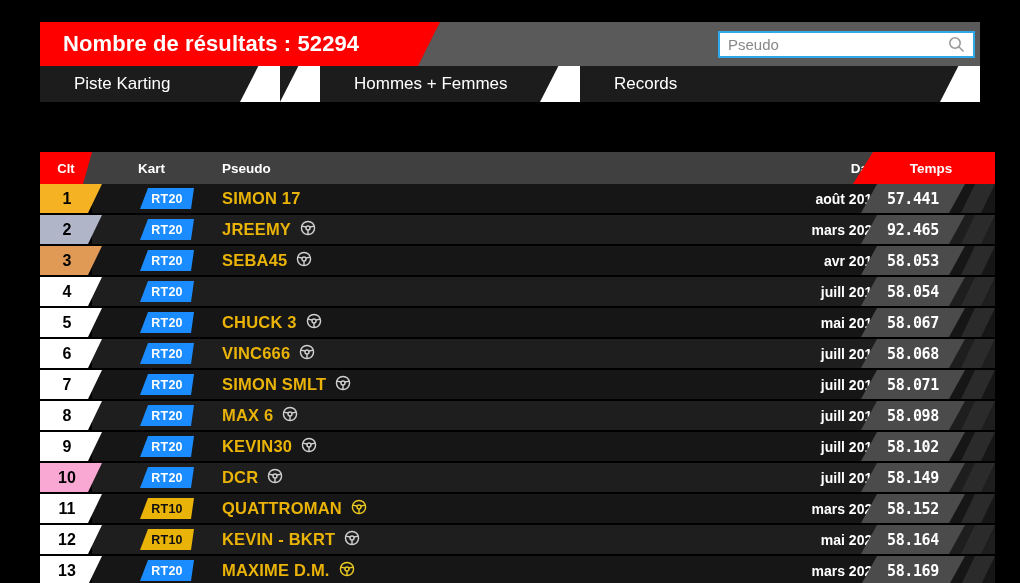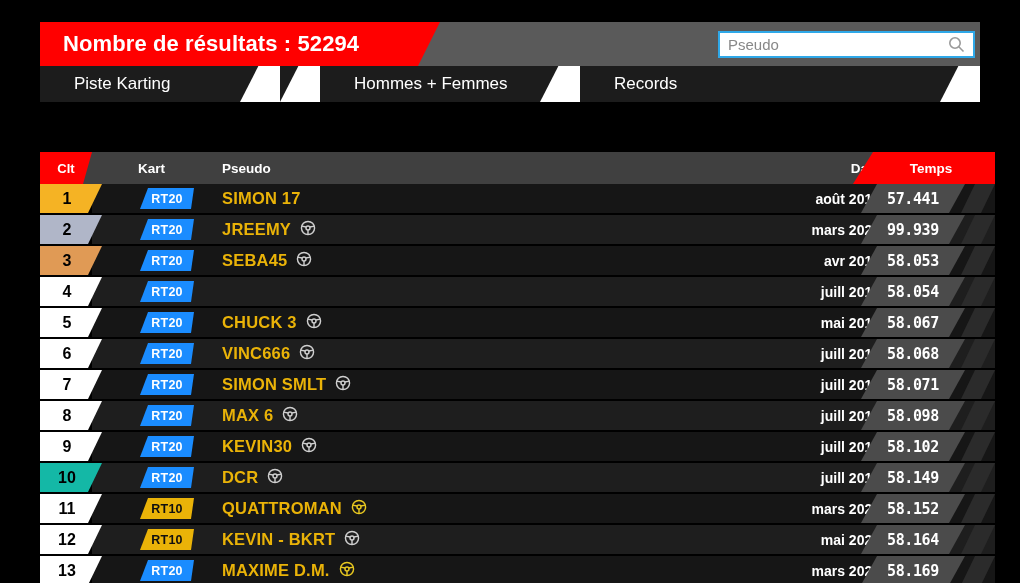--- a/index.html
+++ b/index.html
@@ -353,21 +353,21 @@
               <line x1="10" y1="12.5" x2="10" y2="18.2" stroke="#cfcfcf" stroke-width="1.8"></line>
               <line x1="7.6" y1="8.8" x2="2.1" y2="7.6" stroke="#cfcfcf" stroke-width="1.8"></line>
               <line x1="12.4" y1="8.8" x2="17.9" y2="7.6" stroke="#cfcfcf" stroke-width="1.8"></line>
             </svg></span>
         </div>
         <div class="date">
           <span>mars 2022</span>
         </div>
         <div class="time">
           <div class="time-slab">
-            <span>99.939</span>
+            <span>92.465</span>
           </div>
           <div class="time-chev"></div>
         </div>
       </div>
       <div class="row">
         <div class="row-bg"></div>
         <div class="rank" style="background:#e09a55">
           <span>3</span>
         </div>
         <div class="kart-badge">
@@ -546,21 +546,21 @@
         </div>
         <div class="time">
           <div class="time-slab">
             <span>58.102</span>
           </div>
           <div class="time-chev"></div>
         </div>
       </div>
       <div class="row even">
         <div class="row-bg"></div>
-        <div class="rank" style="background:#14b8a6">
+        <div class="rank" style="background:#f9a8d4">
           <span>10</span>
         </div>
         <div class="kart-badge">
           <span>RT20</span>
         </div>
         <div class="pseudo">
           <span class="name">DCR</span>
           <span class="wheel"><svg width="16" height="16" viewBox="0 0 20 20">
               <circle cx="10" cy="10" r="8.2" fill="none" stroke="#cfcfcf" stroke-width="1.8"></circle>
               <circle cx="10" cy="10" r="2.5" fill="none" stroke="#cfcfcf" stroke-width="1.8"></circle>

